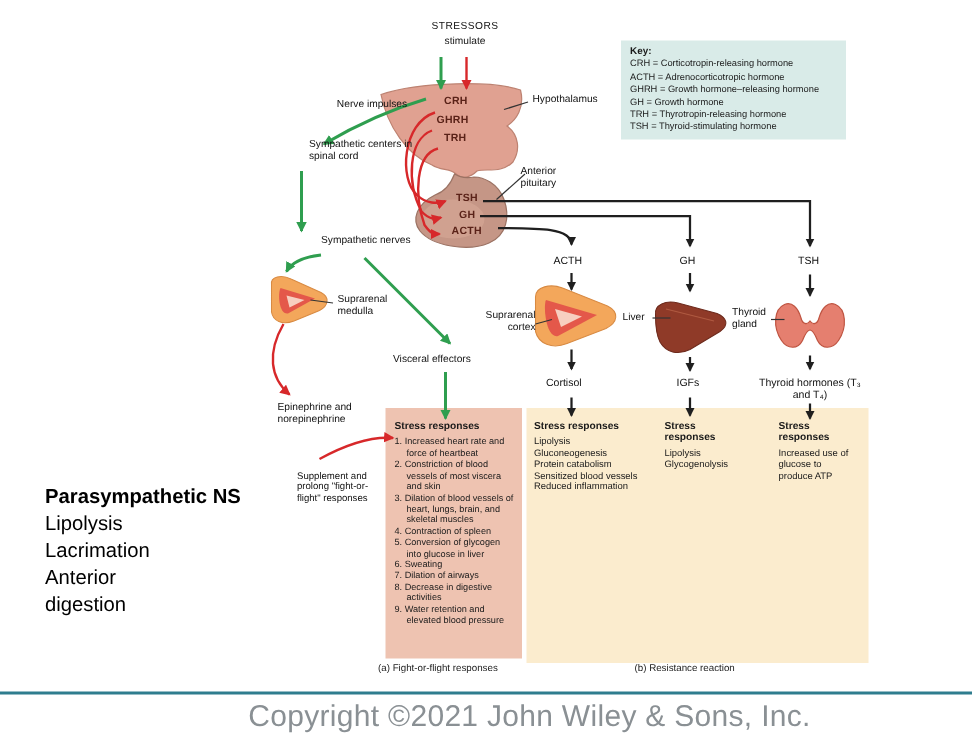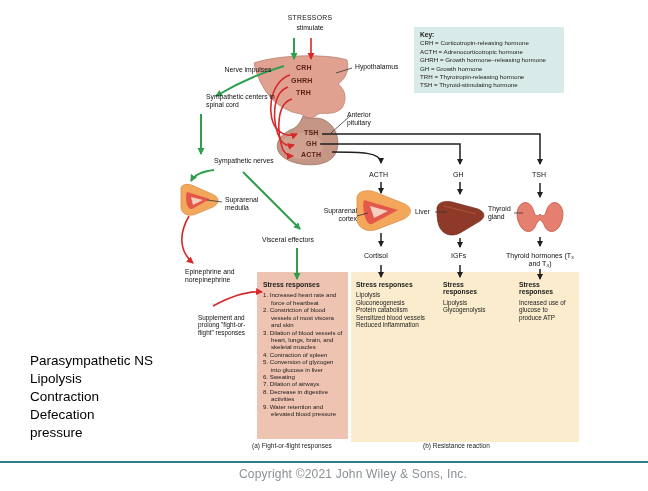--- a/index.html
+++ b/index.html
@@ -16,24 +16,24 @@
   .keybox .ke{font-size:6.2px;line-height:8.4px;white-space:nowrap;}
   .pinkbox{position:absolute;left:257px;top:272px;width:91px;height:167px;background:#eec3b1;}
   .peachbox{position:absolute;left:351px;top:272px;width:228px;height:170px;background:#fbecce;}
   .boxtitle{font-size:6.8px;font-weight:bold;line-height:1.1;margin-bottom:3px;}
   .ffl{position:absolute;left:263px;top:281px;width:81px;}
   .ffl .it{font-size:6.1px;line-height:7.4px;padding-left:8px;text-indent:-8px;}
   .col{position:absolute;}
   .col .it{font-size:6.3px;line-height:7.5px;}
   .cap{position:absolute;font-size:6.5px;color:#222;}
   .notes{position:absolute;left:30px;top:322px;width:190px;color:#000;font-size:13.5px;line-height:18px;}
-  .notes .nt{font-weight:normal;margin-top:30px;}
+  .notes .nt{font-weight:bold;}
   .divider{position:absolute;left:0;top:461px;width:648px;height:2px;background:#2e7d8e;}
   .copyright{position:absolute;left:58px;top:467px;width:590px;text-align:center;
-             font-size:12px;color:#8a9094;letter-spacing:.2px;}
+             font-size:20px;color:#8a9094;letter-spacing:.2px;}
 </style>
 </head>
 <body>
 
 <div id="slide">
 
   <div class="pinkbox"></div>
   <div class="peachbox"></div>
 
   <svg width="648" height="491" viewBox="0 0 648 491">
@@ -200,21 +200,21 @@
     <div class="boxtitle">Stress responses</div>
     <div class="it">Increased use of glucose to produce ATP</div>
   </div>
 
   <div class="cap" style="left:252px;top:442px;">(a) Fight-or-flight responses</div>
   <div class="cap" style="left:423px;top:442px;">(b) Resistance reaction</div>
 
   <div class="notes">
     <div class="nt">Parasympathetic NS</div>
     <div>Lipolysis</div>
-    <div>Contraction</div>
-    <div>Defecation</div>
-    <div>pressure</div>
+    <div>Lacrimation</div>
+    <div>Anterior</div>
+    <div>digestion</div>
   </div>
 
   <div class="divider"></div>
   <div class="copyright">Copyright ©2021 John Wiley &amp; Sons, Inc.</div>
 
 </div>
 
 </body></html>

